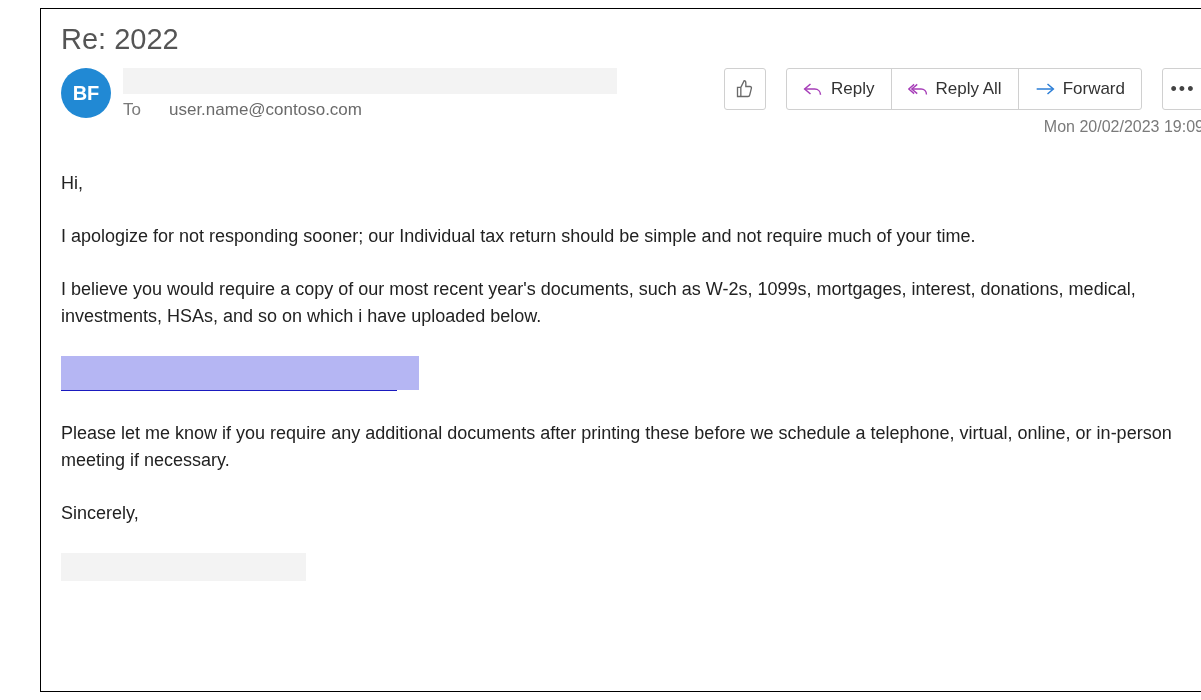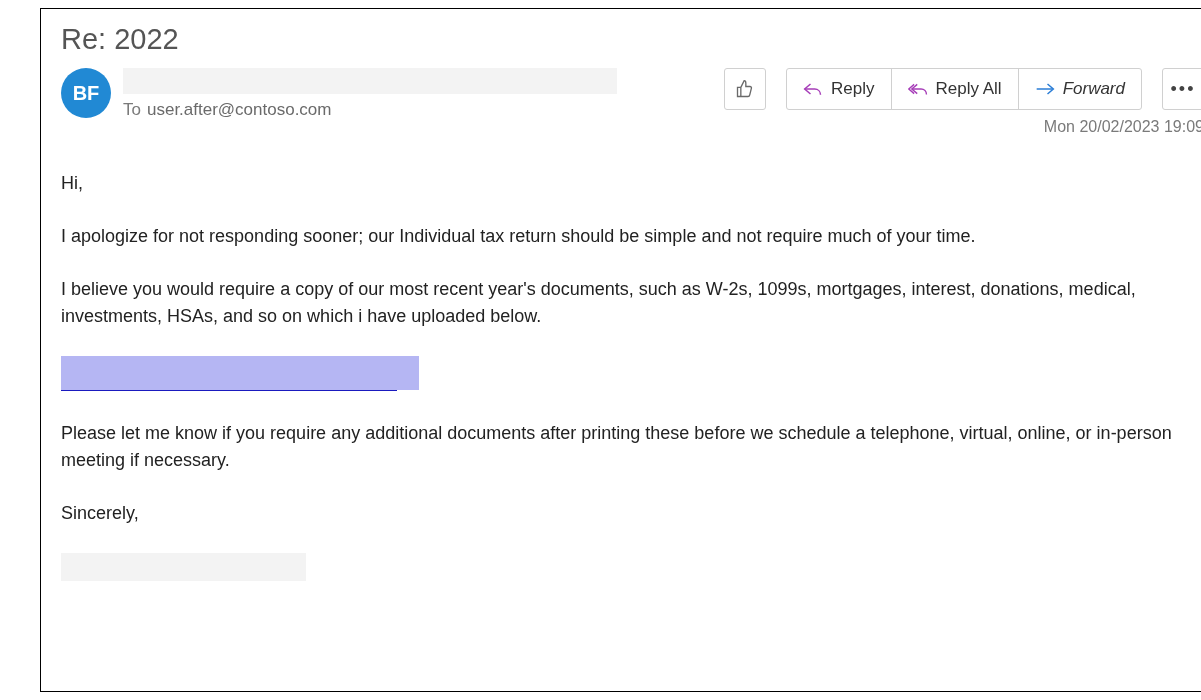--- a/index.html
+++ b/index.html
@@ -50,21 +50,21 @@
   .sender-name-redact {
     width: 494px;
     height: 26px;
     background: #f3f3f3;
     margin-bottom: 6px;
   }
   .to-line {
     font-size: 17px;
     color: #7a7a7a;
     display: flex;
-    gap: 6px;
+    gap: 28px;
     margin-top: 4px;
   }
   .to-label { color: #7a7a7a; }
   .to-addr { color: #6a6a6a; }
   .actions-area {
     flex: 1;
     display: flex;
     flex-direction: column;
     align-items: flex-end;
   }
@@ -96,21 +96,21 @@
     display: flex;
     align-items: center;
     justify-content: center;
     gap: 8px;
     padding: 0 16px;
     font-size: 17px;
     color: #333;
     border-right: 1px solid #d0d0d0;
     cursor: pointer;
   }
-  .btn:last-child { border-right: none; font-style: italic; }
+  .btn:last-child { border-right: none; }
   .btn .ic { width: 20px; height: 20px; display: flex; align-items:center; justify-content:center; }
   .more-btn {
     width: 42px;
     height: 42px;
     border: 1px solid #d0d0d0;
     border-radius: 3px;
     display: flex;
     align-items: center;
     justify-content: center;
     font-size: 18px;
@@ -170,21 +170,21 @@
 
   <div class="header-row">
     <div class="avatar">
       <span>BF</span>
     </div>
 
     <div class="sender-block">
       <div class="sender-name-redact"></div>
       <div class="to-line">
         <span class="to-label">To</span>
-        <span class="to-addr">user.after@contoso.com</span>
+        <span class="to-addr">user.name@contoso.com</span>
       </div>
     </div>
 
     <div class="actions-area">
       <div class="action-buttons">
         <div class="like-btn">
           <span class="ic">
             <svg width="20" height="20" viewBox="0 0 24 24" fill="none" stroke="#6a6a6a" stroke-width="1.6">
               <path d="M7 10v11H3V10h4z M7 10l4-8c1 0 2 1 2 3v4h5c1 0 2 1 1.7 2l-2 8c-.2 1-1 2-2 2H7"></path>
             </svg>

